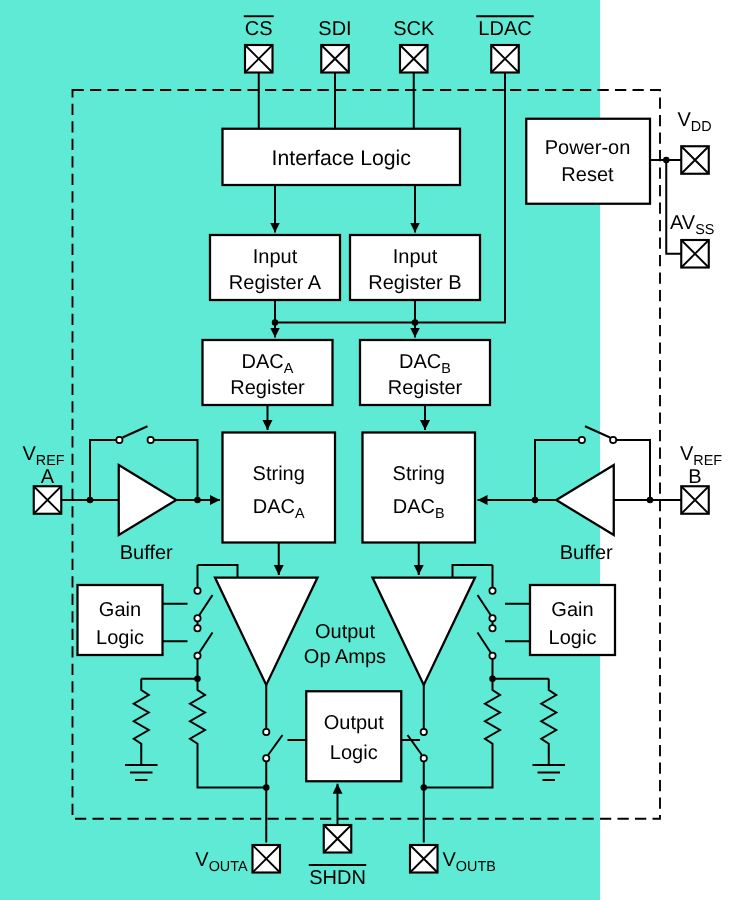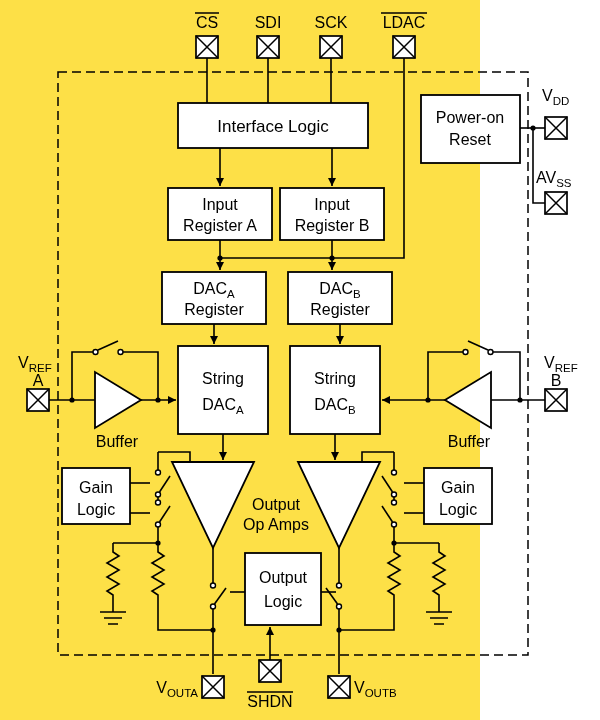--- a/index.html
+++ b/index.html
@@ -1,16 +1,16 @@
 <!DOCTYPE html>
 <html><head>
 <meta charset="utf-8">
 <style>
   html,body{margin:0;padding:0;background:#ffffff;}
-  .stage{width:480px;height:720px;background:#fde047;}
+  .stage{width:480px;height:720px;background:#5eead4;}
   svg{display:block;}
   .bx{fill:#ffffff;stroke:#000;stroke-width:1.8;}
   .tri{fill:#ffffff;stroke:#000;stroke-width:1.8;}
   .wr{fill:none;stroke:#000;stroke-width:1.6;}
   .arr{fill:none;stroke:#000;stroke-width:1.6;marker-end:url(#ah);}
   .db{fill:none;stroke:#000;stroke-width:1.5;stroke-dasharray:9 5;}
   .t{font-family:"Liberation Sans","DejaVu Sans",sans-serif;font-size:16px;fill:#000;text-anchor:middle;}
   .big{font-size:17px;}
   .ts{text-anchor:start;}
   .te{text-anchor:end;}

